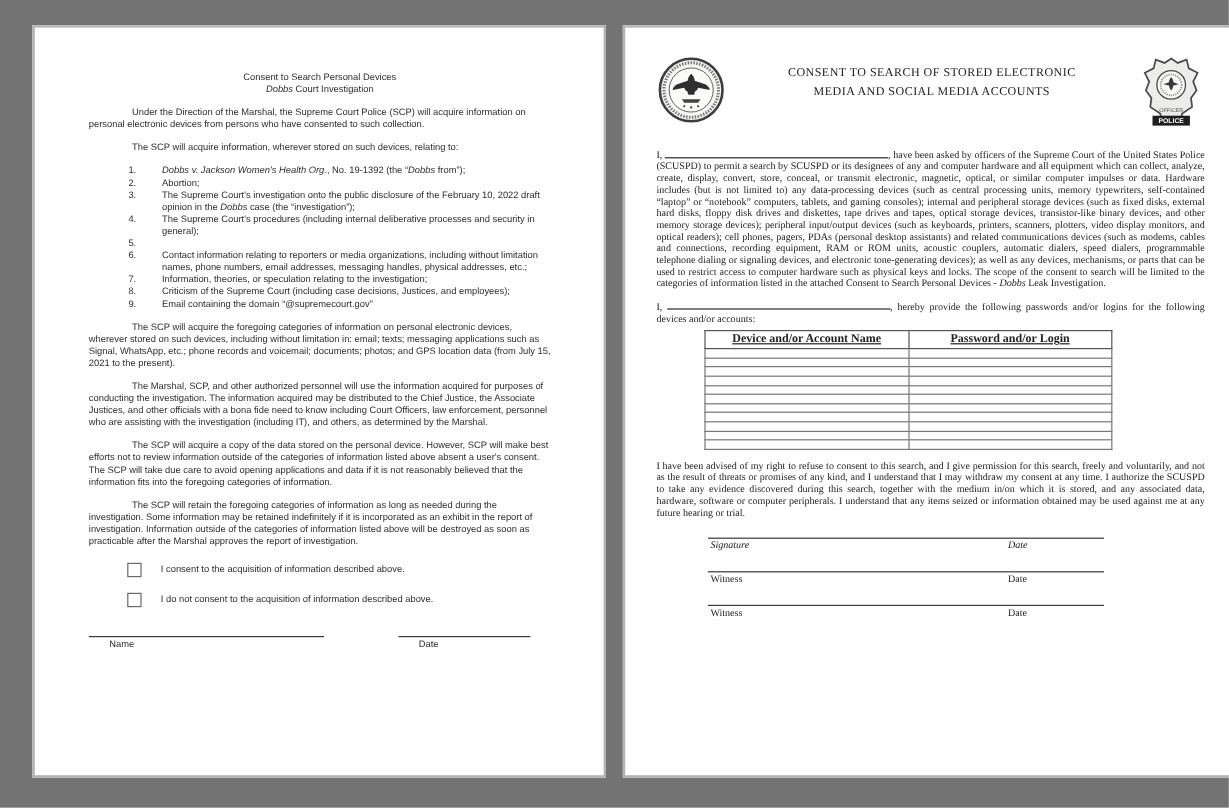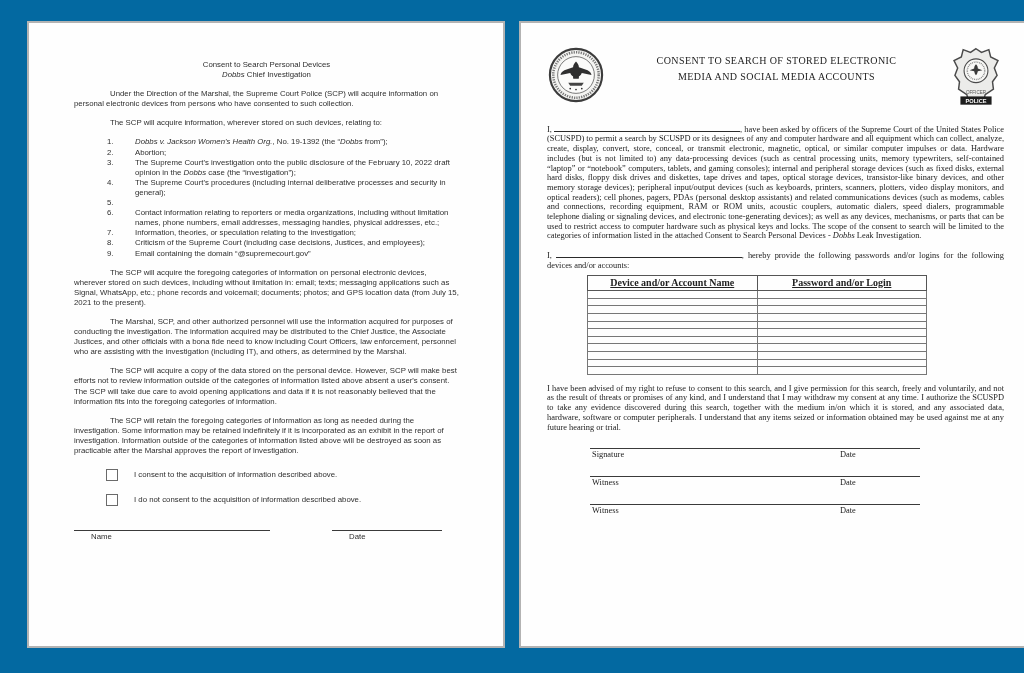--- a/index.html
+++ b/index.html
@@ -1,17 +1,17 @@
 <!DOCTYPE html>
 <html><head>
 <meta charset="utf-8">
 <style>
   * { margin:0; padding:0; box-sizing:border-box; }
   html,body { width:1024px; height:673px; background:#ffffff; overflow:hidden; }
-  .canvas { position:absolute; inset:0; background:#0369a1; }
+  .canvas { position:absolute; inset:0; background:#737373; }
 
   .page { position:absolute; top:21px; height:627px; background:#fefefe; border:2px solid #b3b3b3; }
   .page-left  { left:27px;  width:478px; }
   .page-right { left:519px; width:537px; }
 
   
   .pl-content {
     padding:37px 44px 0 45px;
     font-family:"Liberation Sans", sans-serif;
     font-size:7.8px; line-height:10.1px; color:#2e2e2e;
@@ -46,36 +46,36 @@
 
   .account-table { border-collapse:collapse; table-layout:fixed; width:340px; margin:4px 0 0 40px; }
   .account-table th {
     border:1px solid #555; font-size:10px; font-weight:bold;
     text-decoration:underline; text-align:center; padding:2.5px 0;
   }
   .account-table td { border:1px solid #777; height:7.6px; padding:0; }
 
   .sig-block { margin:16px 0 0 43px; width:330px; text-align:left; }
   .sig-row { margin-top:16px; }
-  .sig-row:first-child { margin-top:0; }
+  .sig-row:first-child { margin-top:0;font-style:italic; }
   .sig-line { border-top:1px solid #3a3a3a; height:0; }
   .sig-labels { position:relative; height:11px; }
   .sig-left { position:absolute; left:2px; top:1px; }
   .sig-right { position:absolute; left:250px; top:1px; }
 </style>
 </head>
 <body>
 
 <div class="canvas">
 
   <div class="page page-left">
     <div class="pl-content">
       <div class="pl-titleblock">
         <div>Consent to Search Personal Devices</div>
-        <div><i>Dobbs</i><span> Chief Investigation</span></div>
+        <div><i>Dobbs</i><span> Court Investigation</span></div>
       </div>
 
       <p class="pl-para">Under the Direction of the Marshal, the Supreme Court Police (SCP) will acquire information on personal electronic devices from persons who have consented to such collection.</p>
       <p class="pl-para">The SCP will acquire information, wherever stored on such devices, relating to:</p>
 
       <div class="pl-list">
         <div class="li-row">
             <span class="li-num">1.</span>
             <span class="li-body"><i>Dobbs v. Jackson Women's Health Org.</i><span>, No. 19-1392 (the “</span><i>Dobbs</i><span> from”);</span></span>
           </div>

